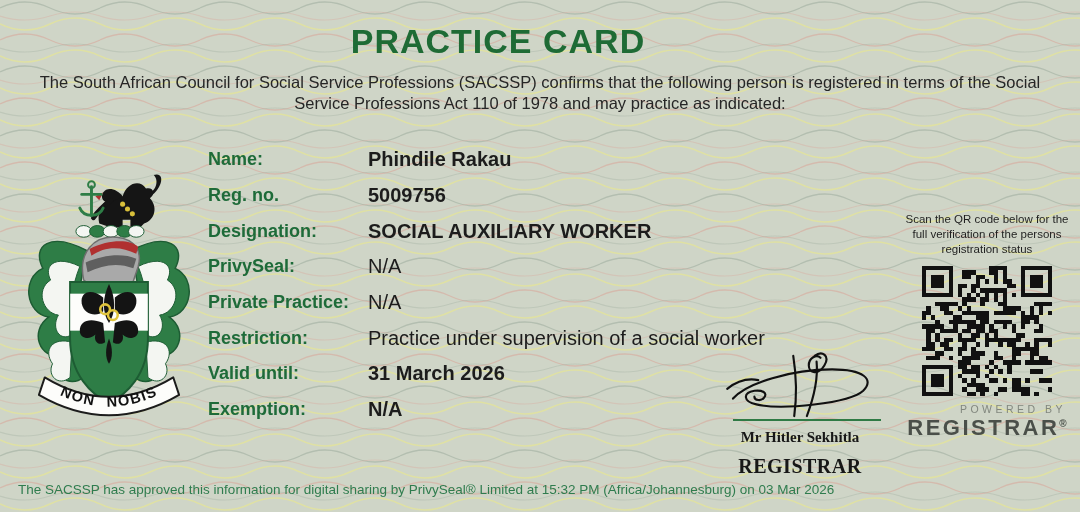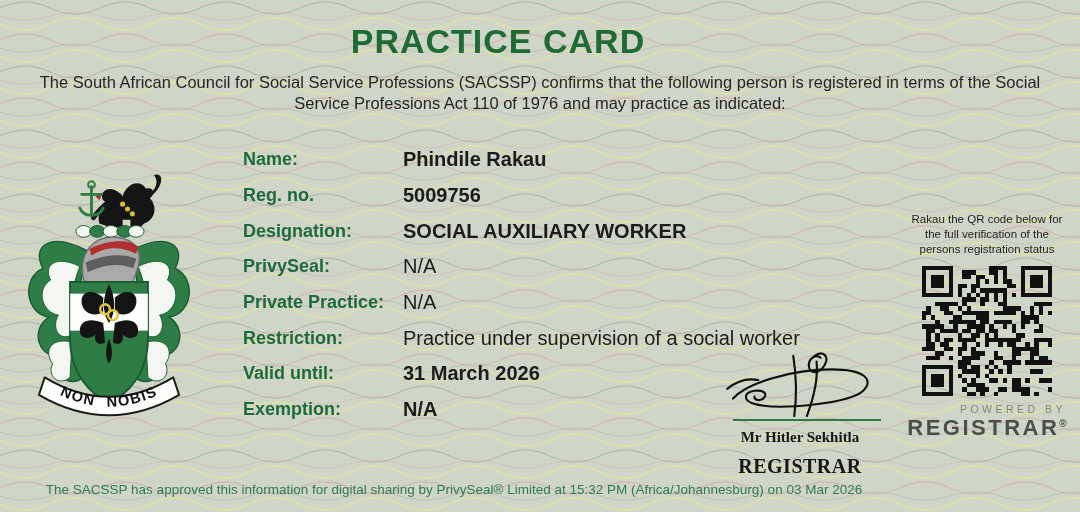--- a/index.html
+++ b/index.html
@@ -12,38 +12,38 @@
   html,body{width:1080px;height:512px;}
   body{font-family:"Liberation Sans",sans-serif;background:#888;}
   #card{position:relative;width:1080px;height:512px;background:var(--background);overflow:hidden;}
   #waves{position:absolute;left:0;top:0;z-index:0;}
   .layer{position:absolute;z-index:1;}
   #title{left:0;top:22px;width:996px;text-align:center;font-size:34px;font-weight:bold;
          letter-spacing:1px;color:var(--title-green);}
   #intro{left:33px;top:72px;width:1014px;text-align:center;font-size:16.5px;line-height:1.28;color:#262626;}
   #crest{left:20px;top:136px;width:178px;height:292px;}
   #fields{left:208px;top:142px;width:600px;}
-  .field-row{display:flex;align-items:center;height:35.7px;margin-left:35px;}
+  .field-row{display:flex;align-items:center;height:35.7px;}
   .flabel{width:160px;flex:0 0 160px;font-size:18px;font-weight:bold;color:var(--label-green);white-space:nowrap;}
   .fvalue{font-size:20px;color:var(--ink);white-space:nowrap;}
   .fvalue.bold{font-weight:bold;}
   #qr-instruction{left:903px;top:212px;width:168px;text-align:center;font-size:11.5px;line-height:1.32;color:#1f1f1f;}
   #qr-box{left:922px;top:266px;width:130px;height:130px;}
   #powered{left:929px;top:403px;width:168px;text-align:center;font-size:10.5px;letter-spacing:3.5px;
            color:var(--brand-light);white-space:nowrap;}
   #brand{left:898px;top:415px;width:178px;text-align:center;font-size:22px;font-weight:bold;
          letter-spacing:2.5px;color:var(--brand-dark);white-space:nowrap;}
   #brand sup{font-size:10px;letter-spacing:0;}
   #sig-svg{left:718px;top:350px;width:168px;height:68px;}
   #sig-line{left:733px;top:419px;width:148px;height:2px;background:var(--signature-line-green);}
   #sig-name{left:690px;top:429px;width:220px;text-align:center;font-family:"Liberation Serif",serif;
             font-size:15px;font-weight:bold;color:#171717;}
   #sig-role{left:690px;top:455px;width:220px;text-align:center;font-family:"Liberation Serif",serif;
             font-size:20px;font-weight:bold;letter-spacing:.5px;color:#171717;}
-  #footer{left:0;top:482px;width:908px;text-align:center;font-size:13.5px;color:var(--footer-green);}
+  #footer{left:0;top:482px;width:908px;text-align:left;font-size:13.5px;color:var(--footer-green);padding-left:18px;}
 </style>
 </head>
 <body>
 
 <div id="card">
 
   <svg id="waves" width="1080" height="512" aria-hidden="true">
     <defs>
       <pattern id="wv" width="100" height="64" patternUnits="userSpaceOnUse">
         <path d="M0,8 Q25,-4 50,8 T100,8" fill="none" style="stroke:var(--wave-gray)" stroke-width="1.3" opacity="0.55"></path>
@@ -52,21 +52,21 @@
         <path d="M0,40 Q25,28 50,40 T100,40" fill="none" style="stroke:var(--wave-salmon)" stroke-width="1.3" opacity="0.55"></path>
         <path d="M0,48 Q25,56 50,48 T100,48" fill="none" style="stroke:var(--wave-gray)" stroke-width="1.2" opacity="0.35"></path>
         <path d="M0,56 Q25,68 50,56 T100,56" fill="none" style="stroke:var(--wave-yellow)" stroke-width="1.4" opacity="0.8"></path>
       </pattern>
     </defs>
     <rect width="1080" height="512" fill="url(#wv)"></rect>
   </svg>
 
   <h1 id="title" class="layer">PRACTICE CARD</h1>
 
-  <p id="intro" class="layer">The South African Council for Social Service Professions (SACSSP) confirms that the following person is registered in terms of the Social Service Professions Act 110 of 1976 and may practice as indicated:</p>
+  <p id="intro" class="layer">The South African Council for Social Service Professions (SACSSP) confirms that the following person is registered in terms of the Social Service Professions Act 110 of 1978 and may practice as indicated:</p>
 
   <svg id="crest" class="layer" viewBox="0 0 180 300">
 
     <g id="mantR">
       <path d="M112,118 C150,98 170,112 158,136 C180,146 176,182 152,186 C172,200 162,230 138,226 C150,244 132,260 116,248 C126,216 124,160 112,118 Z" fill="var(--shield-green)" stroke="#1d5c33" stroke-width="1.5"></path>
       <path d="M120,134 C144,122 158,132 150,148 C166,158 158,182 142,184 C150,198 140,212 128,204 C132,178 128,154 120,134 Z" fill="#f4f6f2" stroke="#1d5c33" stroke-width="1"></path>
       <path d="M128,212 C148,206 158,220 148,234 C154,246 142,258 130,248 Z" fill="#f4f6f2" stroke="#1d5c33" stroke-width="1"></path>
     </g>
     <use href="#mantR" transform="matrix(-1,0,0,1,180,0)"></use>
 
@@ -166,21 +166,21 @@
       <span class="flabel">Valid until:</span>
       <span class="fvalue bold">31 March 2026</span>
     </div>
 
     <div class="field-row">
       <span class="flabel">Exemption:</span>
       <span class="fvalue bold">N/A</span>
     </div>
   </div>
 
-  <p id="qr-instruction" class="layer">Rakau the QR code below for the full verification of the persons registration status</p>
+  <p id="qr-instruction" class="layer">Scan the QR code below for the full verification of the persons registration status</p>
   <svg id="qr-box" class="layer" viewBox="0 0 130 130" shape-rendering="crispEdges">
       <rect x="0.00" y="0.00" width="4.48" height="4.48" fill="#111"></rect>
       <rect x="4.48" y="0.00" width="4.48" height="4.48" fill="#111"></rect>
       <rect x="8.97" y="0.00" width="4.48" height="4.48" fill="#111"></rect>
       <rect x="13.45" y="0.00" width="4.48" height="4.48" fill="#111"></rect>
       <rect x="17.93" y="0.00" width="4.48" height="4.48" fill="#111"></rect>
       <rect x="22.41" y="0.00" width="4.48" height="4.48" fill="#111"></rect>
       <rect x="26.90" y="0.00" width="4.48" height="4.48" fill="#111"></rect>
       <rect x="67.24" y="0.00" width="4.48" height="4.48" fill="#111"></rect>
       <rect x="71.72" y="0.00" width="4.48" height="4.48" fill="#111"></rect>

